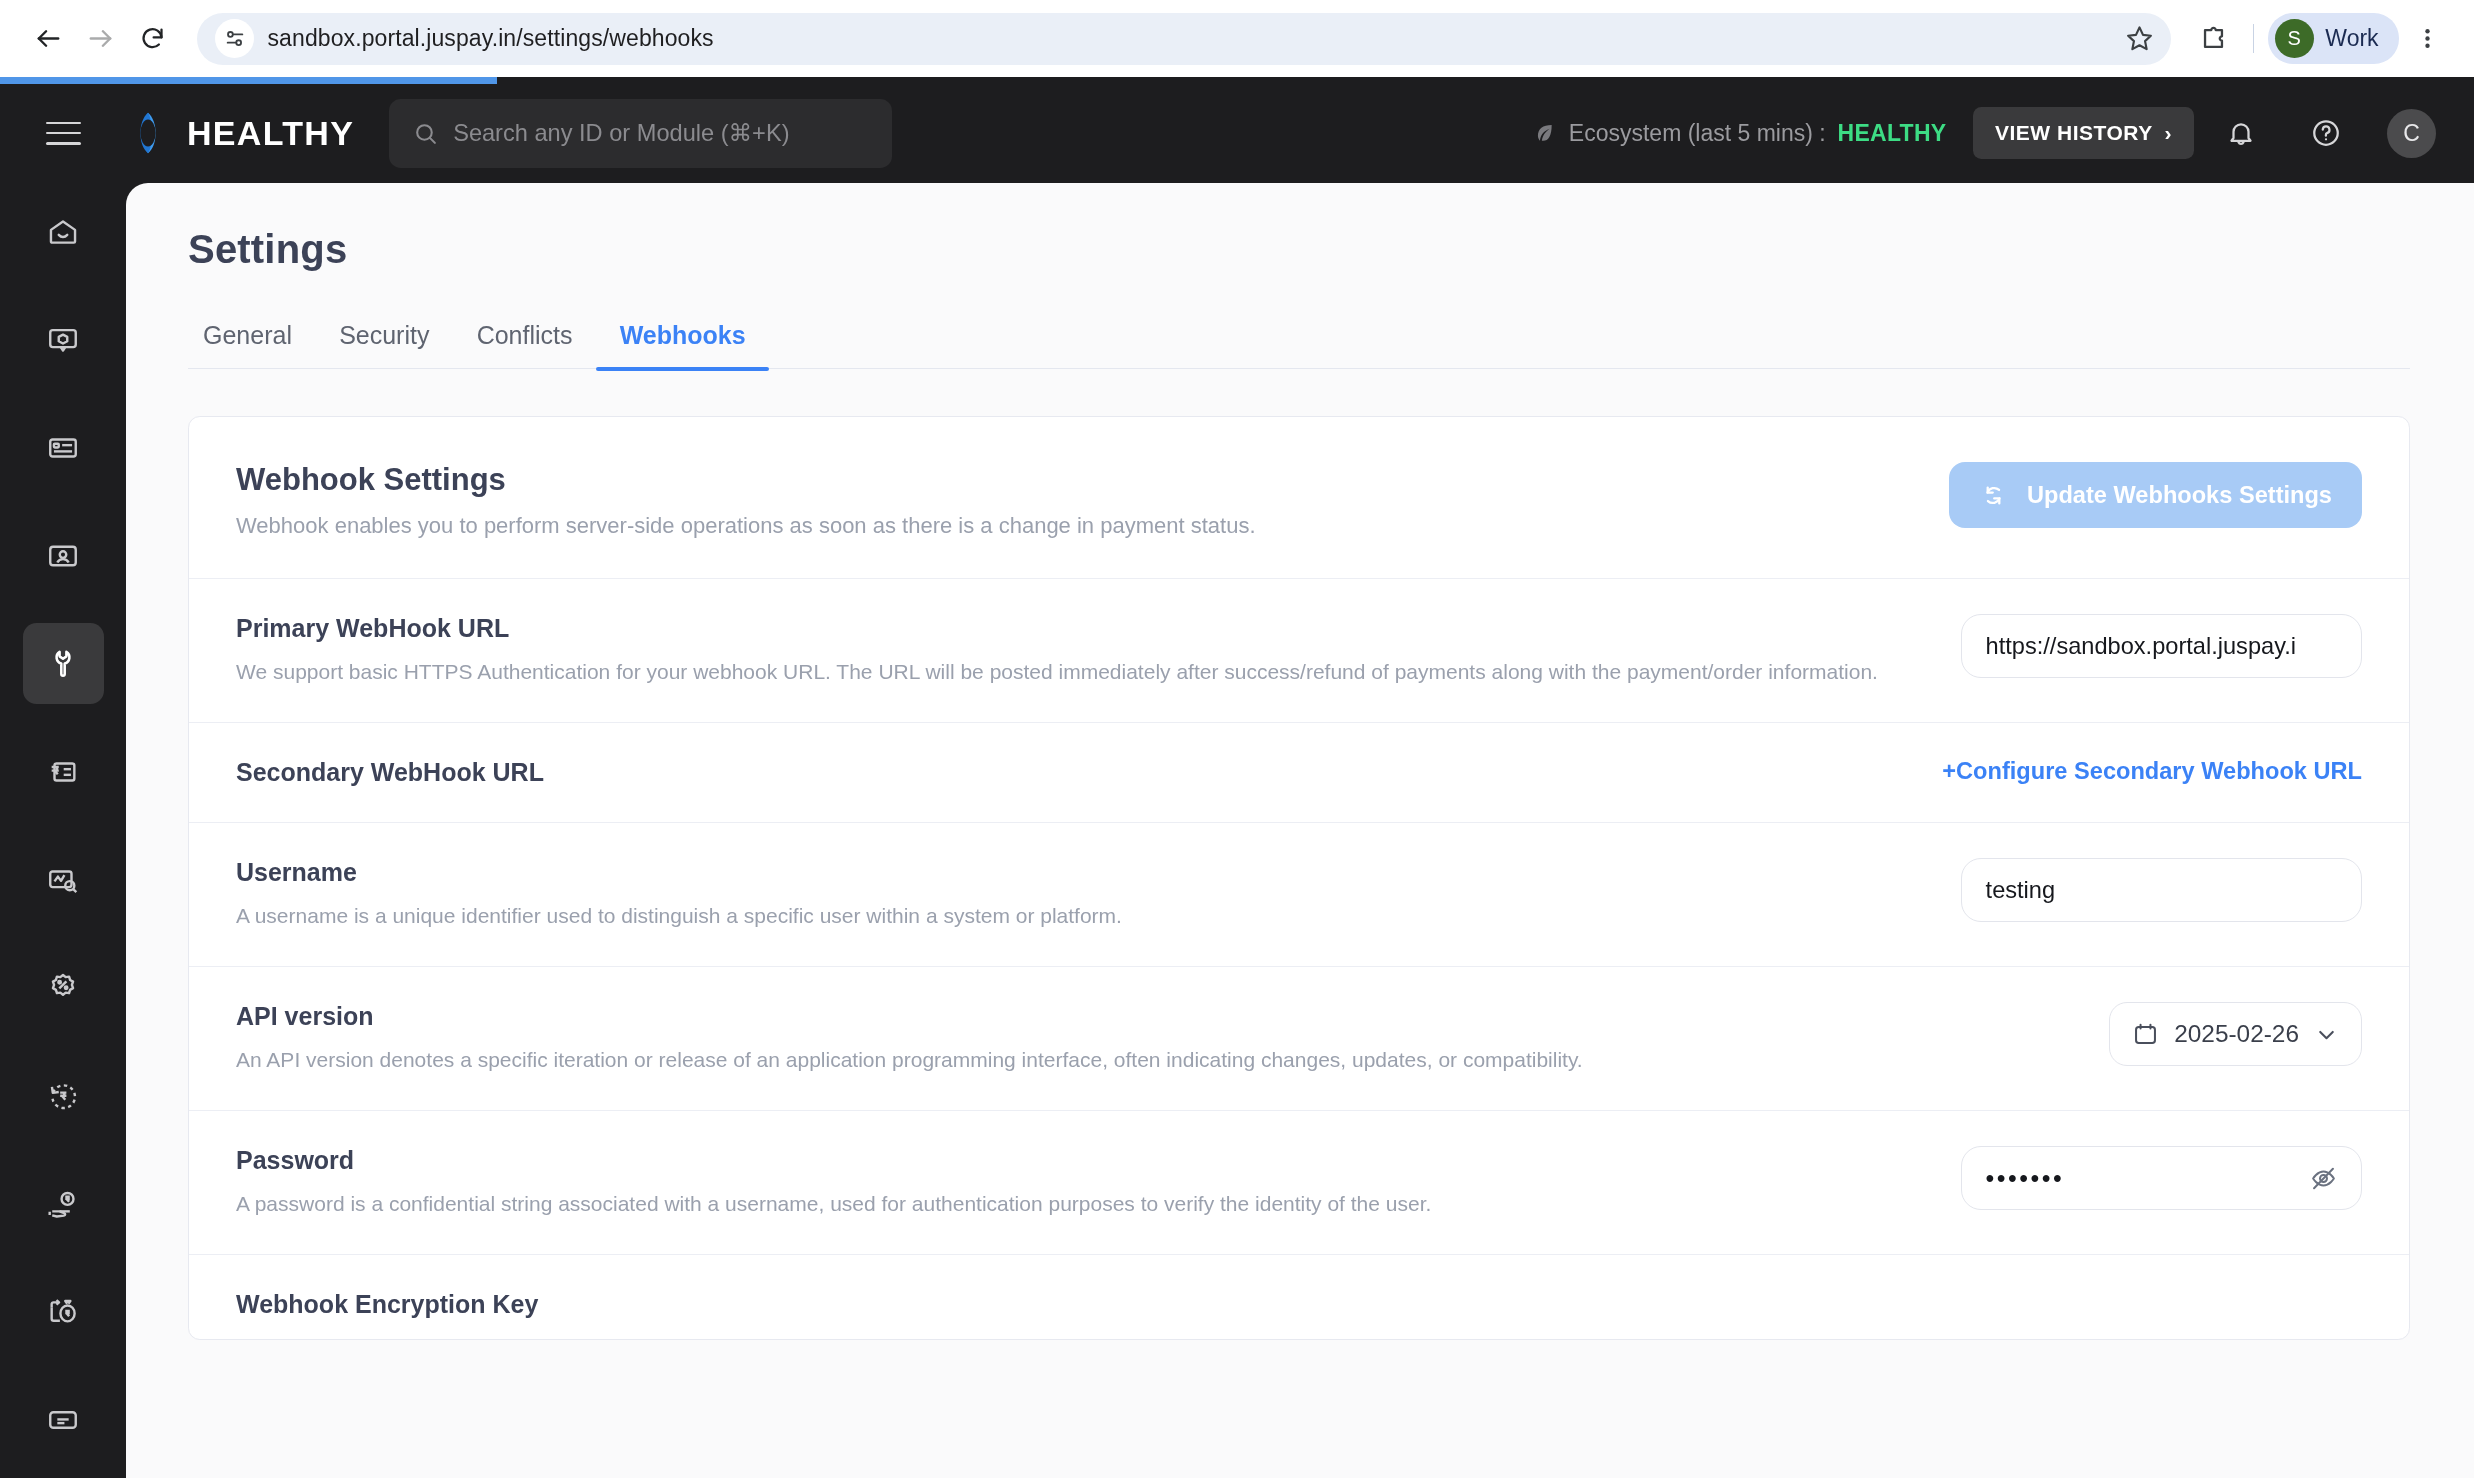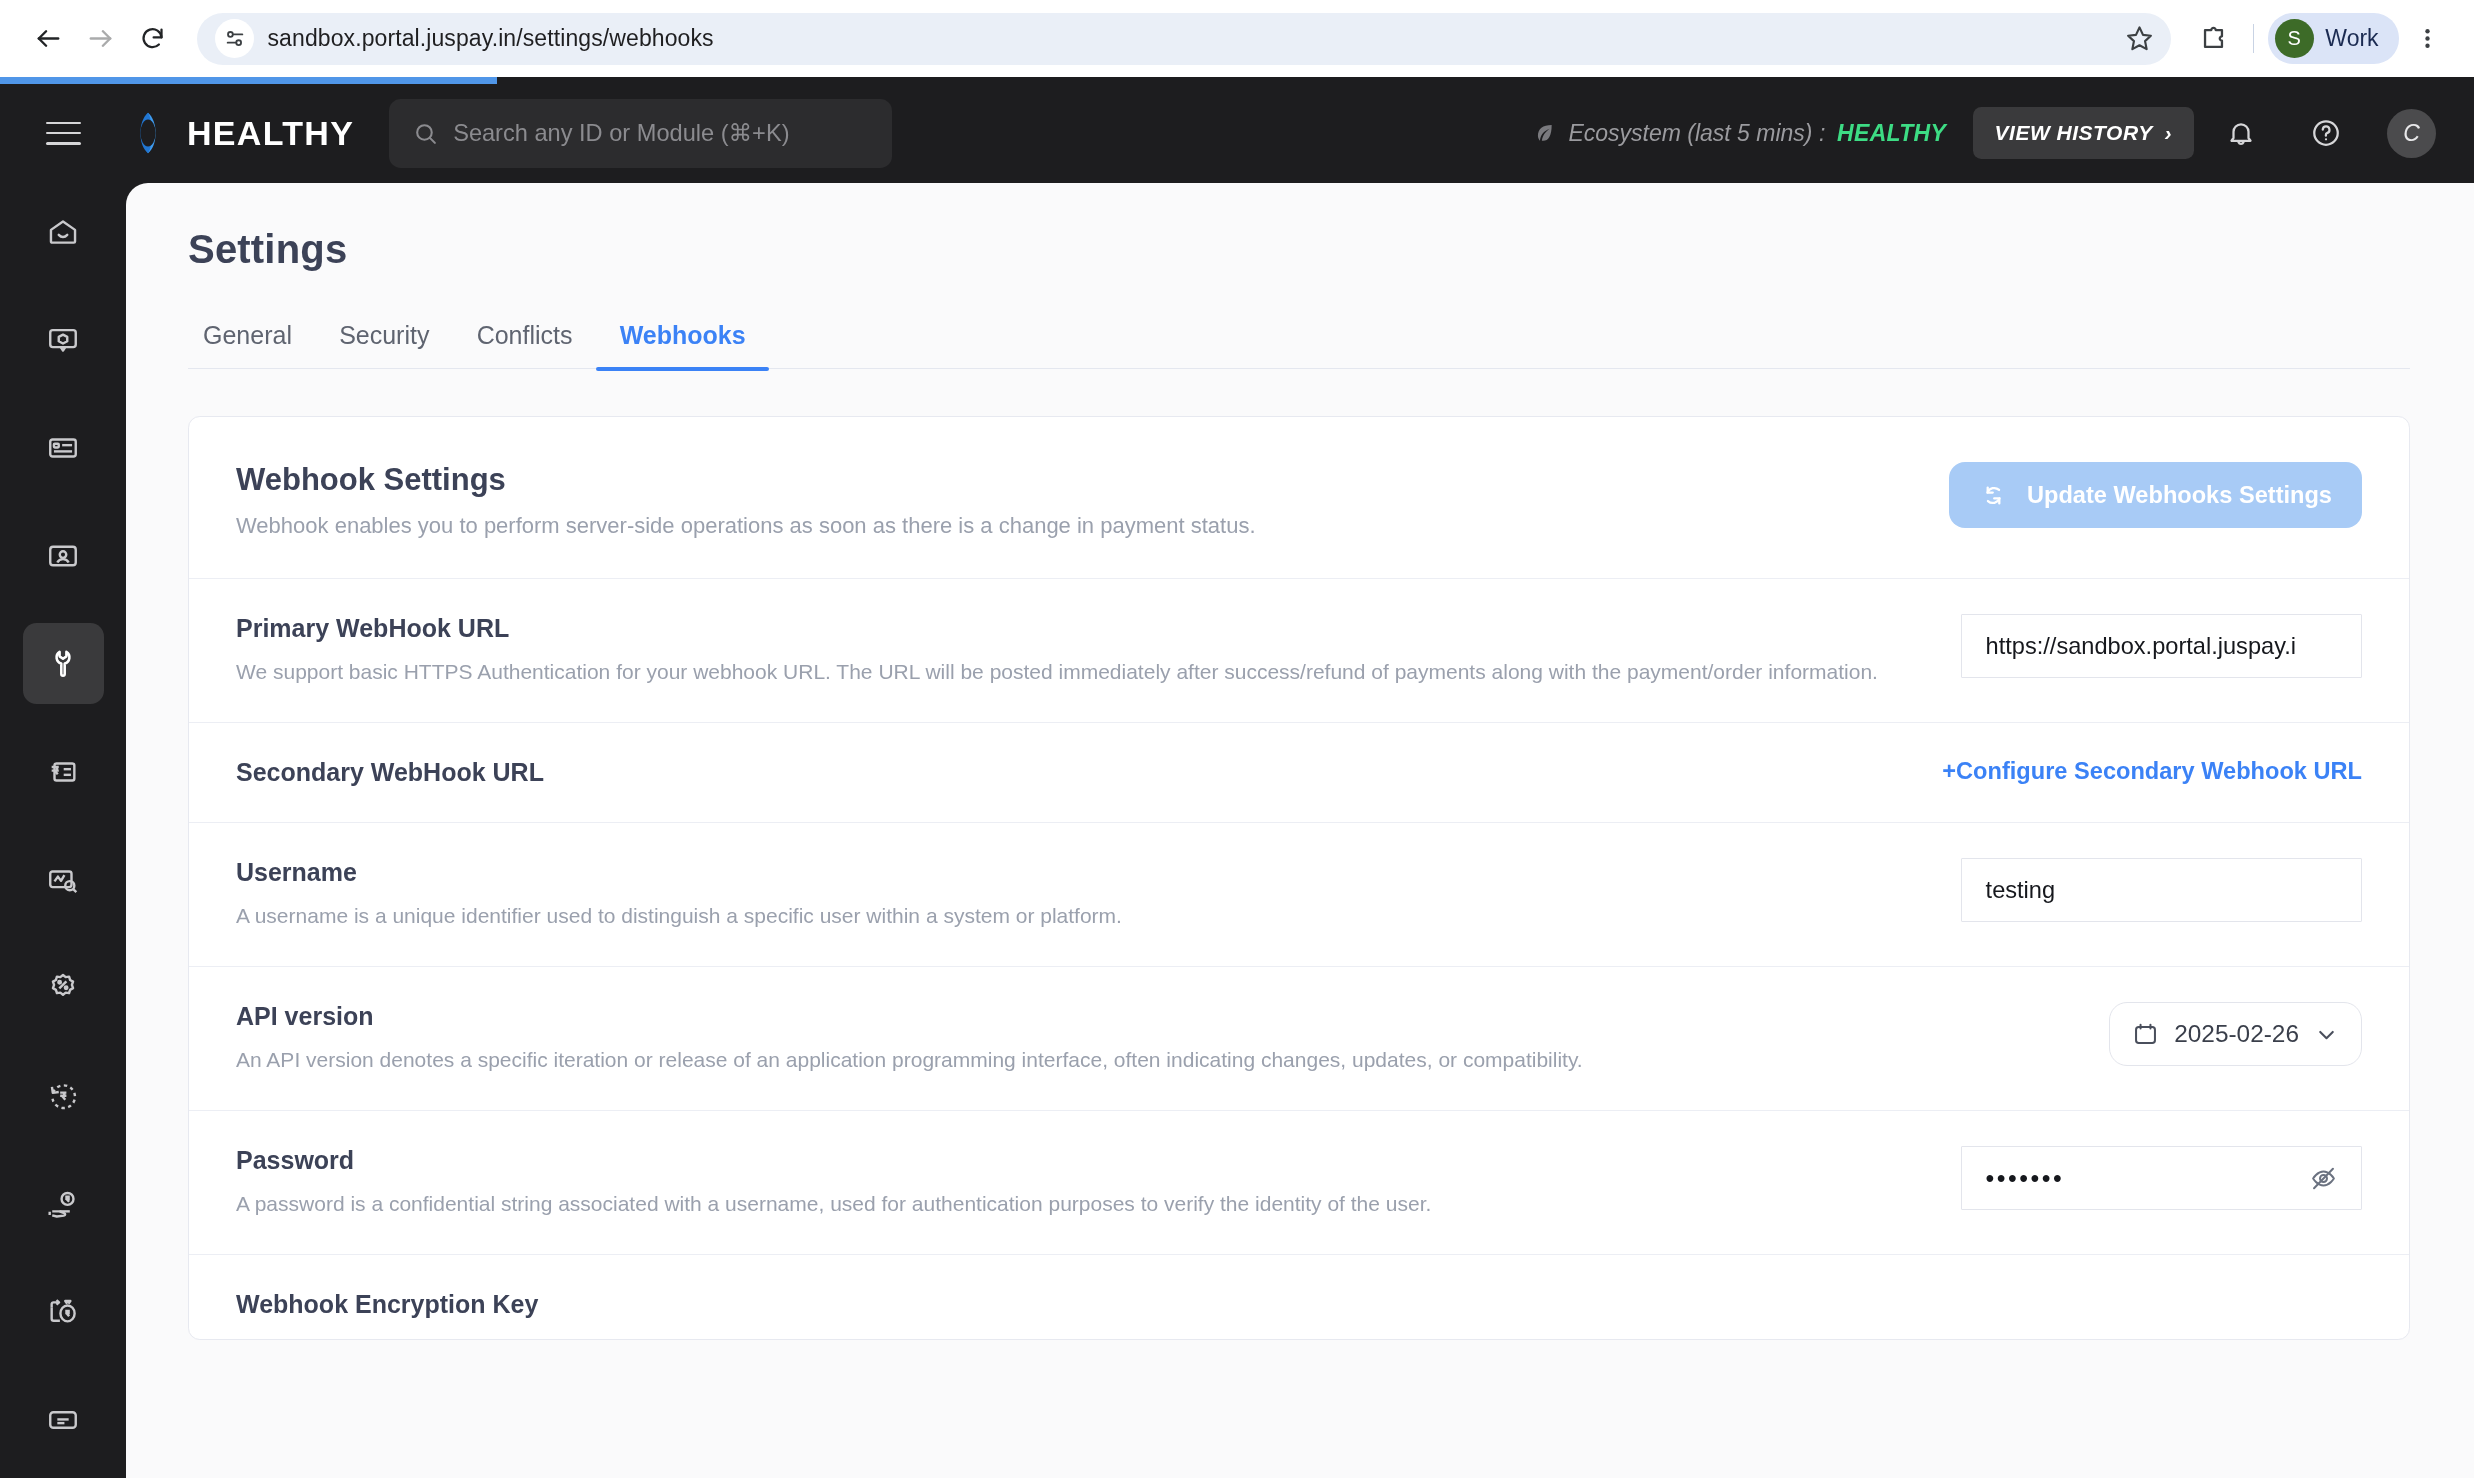--- a/index.html
+++ b/index.html
@@ -96,21 +96,21 @@
   .brand-name { color: #ffffff; font-size: 34px; font-weight: 700; letter-spacing: 1.3px; }
 
   .searchbox {
     width: 503px; height: 69px; margin-left: 35px;
     background: #2c2c2e; border-radius: 11.8px;
     display: flex; align-items: center; gap: 15px;
     padding: 0 24px;
   }
   .searchbox .ph { color: #8b8b8f; font-size: 23.6px; }
 
-  .topbar-right { margin-left: auto; display: flex; align-items: center; gap: 8px; font-style: italic; }
+  .topbar-right { margin-left: auto; display: flex; align-items: center; gap: 8px; }
   .eco { display: flex; align-items: center; gap: 11.8px; }
   .eco-label { color: #9b9b9f; font-size: 23px; }
   .eco-status { color: #3ddc84; font-size: 23px; font-weight: 700; letter-spacing: 0.3px; }
   .view-history {
     margin-left: 18.5px; height: 52px;
     background: #3a3a3c; border-radius: 8.4px;
     display: flex; align-items: center; gap: 11.8px;
     padding: 0 22px;
     color: #ffffff; font-size: 21px; font-weight: 700; letter-spacing: 0.5px;
   }
@@ -197,21 +197,21 @@
     border-bottom: 1.7px solid #eceef4;
     min-height: 84px;
   }
   .row .left { flex: 1 1 auto; min-width: 0; padding-right: 51px; }
   .row-label { font-size: 25px; font-weight: 700; color: #3c4257; }
   .row-desc { margin-top: 13.5px; font-size: 21px; color: #9aa0ad; line-height: 1.45; max-width: 1692px; }
   .row .right { flex: none; width: 401px; display: flex; justify-content: flex-end; align-items: center; }
 
   .field {
     width: 401px; height: 64px;
-    border: 1.7px solid #e3e5ec; border-radius: 1px;
+    border: 1.7px solid #e3e5ec; border-radius: 20px;
     background: #fff;
     display: flex; align-items: center;
     padding: 0 23.6px;
     font-size: 23.6px; color: #16181d;
     overflow: hidden; white-space: nowrap;
   }
   .field .pw-dots { letter-spacing: 2.5px; font-size: 25px; }
   .field .eye { margin-left: auto; display: flex; align-items: center; }
 
   .link-blue { color: #3b82f6; font-size: 23.6px; font-weight: 700; white-space: nowrap; }

